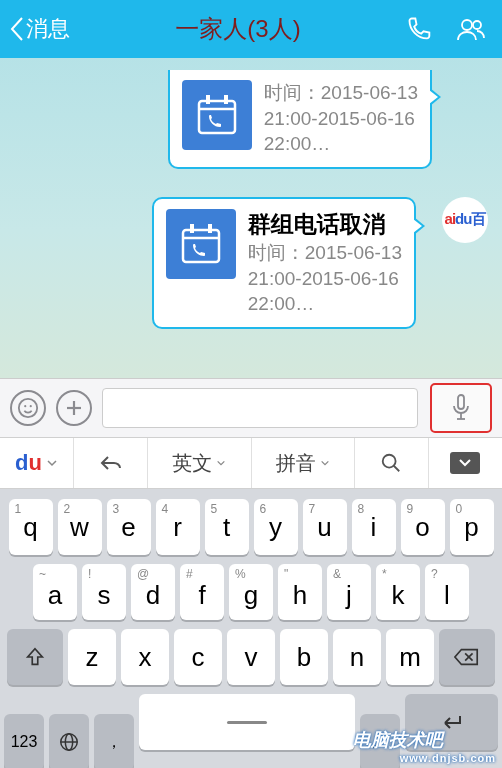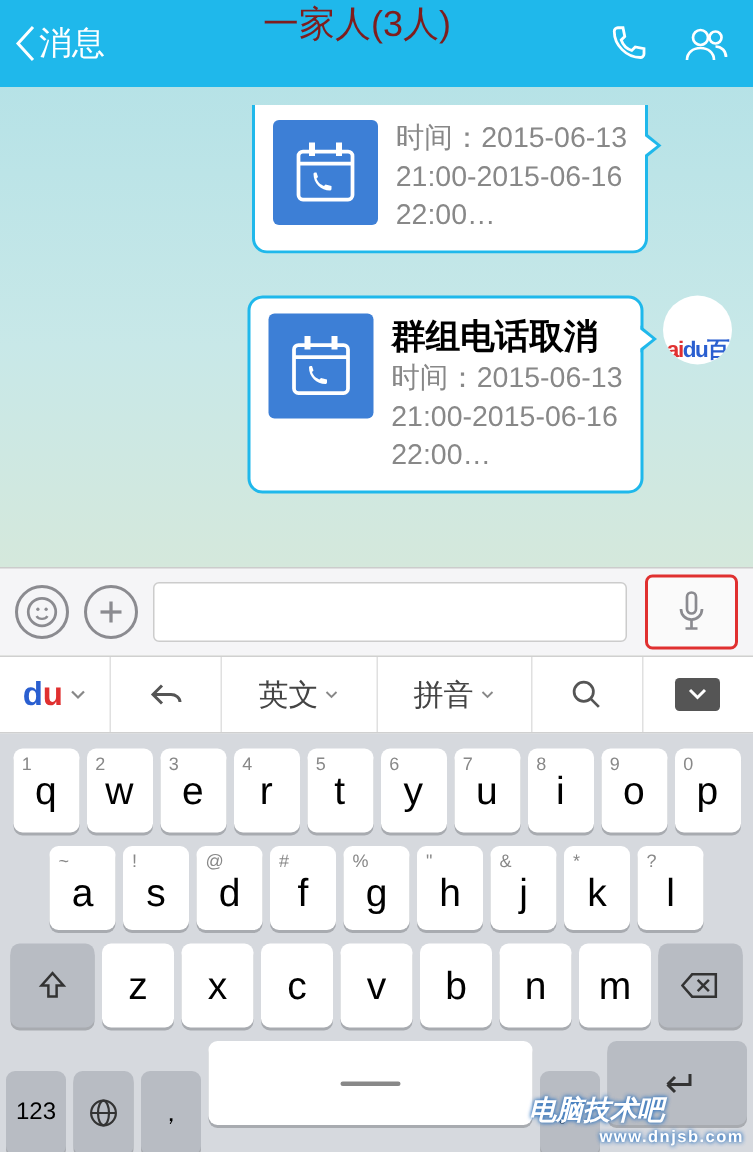--- a/index.html
+++ b/index.html
@@ -1,31 +1,31 @@
 <!DOCTYPE html>
 <html><head>
 <meta charset="utf-8">
 <style>
 html,body{margin:0;padding:0;font-family:-apple-system,"Helvetica Neue",Arial,sans-serif;background:#fff;}
 .screen{width:502px;height:768px;position:relative;overflow:hidden;background:linear-gradient(to bottom,#b0e0e6 0%,#c8e8e8 30%,#d8e8d8 55%,#e8e8c8 60%,#e8e8e8 60%,#e8e8e8 100%);}
-.navbar{height:58px;background:#1fb8eb;display:flex;padding:0 8px;}
+.navbar{height:58px;background:#1fb8eb;display:flex;align-items:center;padding:0 8px;}
 .nav-left{display:flex;align-items:center;color:#fff;font-size:22px;}
 .nav-title{flex:1;text-align:center;color:#7f1d1d;font-size:24px;font-weight:400;}
 .nav-right{display:flex;align-items:center;gap:22px;padding-right:8px;}
 .icon-svg{fill:none;stroke:#fff;stroke-width:2;}
 .chat-area{height:320px;padding:12px 14px;box-sizing:border-box;}
 .msg{display:flex;margin-bottom:28px;justify-content:flex-end;align-items:flex-start;}
 .bubble{background:#fff;border:2px solid #1fb8eb;border-radius:10px;padding:10px 12px;max-width:310px;display:flex;gap:12px;position:relative;}
 .bubble::after{content:"";position:absolute;right:-11px;top:18px;width:0;height:0;border-top:9px solid transparent;border-bottom:9px solid transparent;border-left:11px solid #1fb8eb;}
 .bubble::before{content:"";position:absolute;right:-8px;top:20px;width:0;height:0;border-top:7px solid transparent;border-bottom:7px solid transparent;border-left:9px solid #fff;z-index:1;}
 .bubble.cut{border-top:none;border-top-left-radius:0;border-top-right-radius:0;}
 .call-icon-box{width:70px;height:70px;background:#3d7fd6;border-radius:4px;display:flex;align-items:center;justify-content:center;flex-shrink:0;}
 .bubble-text{color:#888;font-size:19px;line-height:1.35;}
 .bubble-title{color:#000;font-weight:600;font-size:23px;}
-.avatar{width:46px;height:46px;border-radius:50%;background:#fff;margin-left:13px;display:flex;align-items:flex-end;justify-content:center;font-size:15px;font-weight:bold;overflow:hidden;}
+.avatar{width:46px;height:46px;border-radius:50%;background:#fff;margin-left:26px;display:flex;align-items:center;justify-content:center;font-size:15px;font-weight:bold;overflow:hidden;}
 .avatar span{letter-spacing:-1px;}
 .input-bar{height:58px;background:#f5f5f7;border-top:1px solid #ccc;display:flex;align-items:center;padding:0 10px;gap:10px;}
 .circle-btn{width:32px;height:32px;border-radius:50%;border:2px solid #8b8b90;display:flex;align-items:center;justify-content:center;color:#8b8b90;}
 .text-input{flex:1;height:38px;background:#fff;border:1px solid #ccc;border-radius:4px;}
 .mic-box{width:58px;height:46px;border:2px solid #e03030;background:#fafafa;border-radius:5px;display:flex;align-items:center;justify-content:center;margin-left:2px;}
 .kb-toolbar{height:50px;background:#fff;border-top:1px solid #d0d0d0;border-bottom:1px solid #d0d0d0;display:flex;align-items:center;}
 .kb-tool{flex:1;display:flex;align-items:center;justify-content:center;color:#444;font-size:20px;border-right:1px solid #e0e0e0;height:100%;}
 .kb-tool:last-child{border-right:none;}
 .kb-tool.wide{flex:1.4;}
 .kb-logo{font-weight:bold;font-size:22px;}

